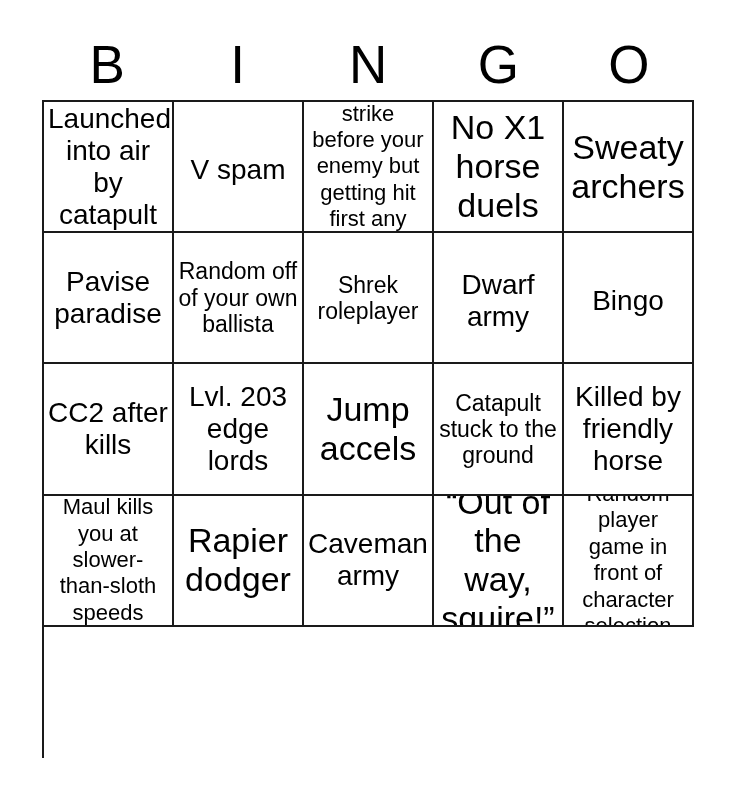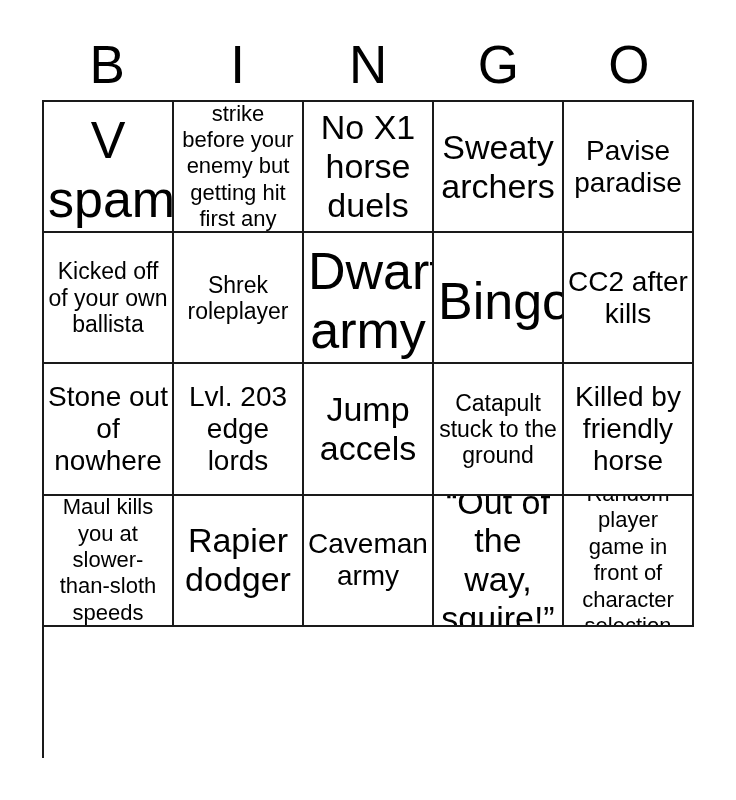--- a/index.html
+++ b/index.html
@@ -65,72 +65,72 @@
     background: #ffffff;
   }
   .bingo-cell .cell-text {
     display: block;
     width: 100%;
     line-height: 1.14;
     color: #000000;
   }
 
   
-  .fs-xl .cell-text { font-size: 52px; margin-top: 7px; }
+  .fs-xl .cell-text { font-size: 28px; margin-top: 7px; }
   .fs-lg .cell-text { font-size: 34px; }
   .fs-md .cell-text { font-size: 28px; }
   .fs-sm .cell-text { font-size: 23px; }
   .fs-xs .cell-text { font-size: 22px; line-height: 1.2; }
 </style>
 </head>
 <body>
 
 <div id="card">
 
   <div id="bingo-header">
     <div class="header-letter">B</div>
     <div class="header-letter">I</div>
     <div class="header-letter">N</div>
     <div class="header-letter">G</div>
     <div class="header-letter">O</div>
   </div>
 
   <div id="bingo-grid">
+      <div class="bingo-cell fs-md">
+        <span class="cell-text">Launched into air by catapult</span>
+      </div>
       <div class="bingo-cell fs-xl">
         <span class="cell-text">V spam</span>
       </div>
       <div class="bingo-cell fs-xs">
         <span class="cell-text">Starting a strike before your enemy but getting hit first any ways</span>
       </div>
       <div class="bingo-cell fs-lg">
         <span class="cell-text">No X1 horse duels</span>
       </div>
       <div class="bingo-cell fs-lg">
         <span class="cell-text">Sweaty archers</span>
       </div>
       <div class="bingo-cell fs-md">
         <span class="cell-text">Pavise paradise</span>
       </div>
       <div class="bingo-cell fs-sm">
-        <span class="cell-text">Kicked off of your own ballista</span>
+        <span class="cell-text">Random off of your own ballista</span>
       </div>
       <div class="bingo-cell fs-sm">
         <span class="cell-text">Shrek roleplayer</span>
       </div>
       <div class="bingo-cell fs-xl">
         <span class="cell-text">Dwarf army</span>
       </div>
       <div class="bingo-cell fs-xl">
         <span class="cell-text">Bingo</span>
       </div>
       <div class="bingo-cell fs-md">
         <span class="cell-text">CC2 after kills</span>
-      </div>
-      <div class="bingo-cell fs-md">
-        <span class="cell-text">Stone out of nowhere</span>
       </div>
       <div class="bingo-cell fs-md">
         <span class="cell-text">Lvl. 203 edge lords</span>
       </div>
       <div class="bingo-cell fs-lg">
         <span class="cell-text">Jump accels</span>
       </div>
       <div class="bingo-cell fs-sm">
         <span class="cell-text">Catapult stuck to the ground</span>
       </div>

